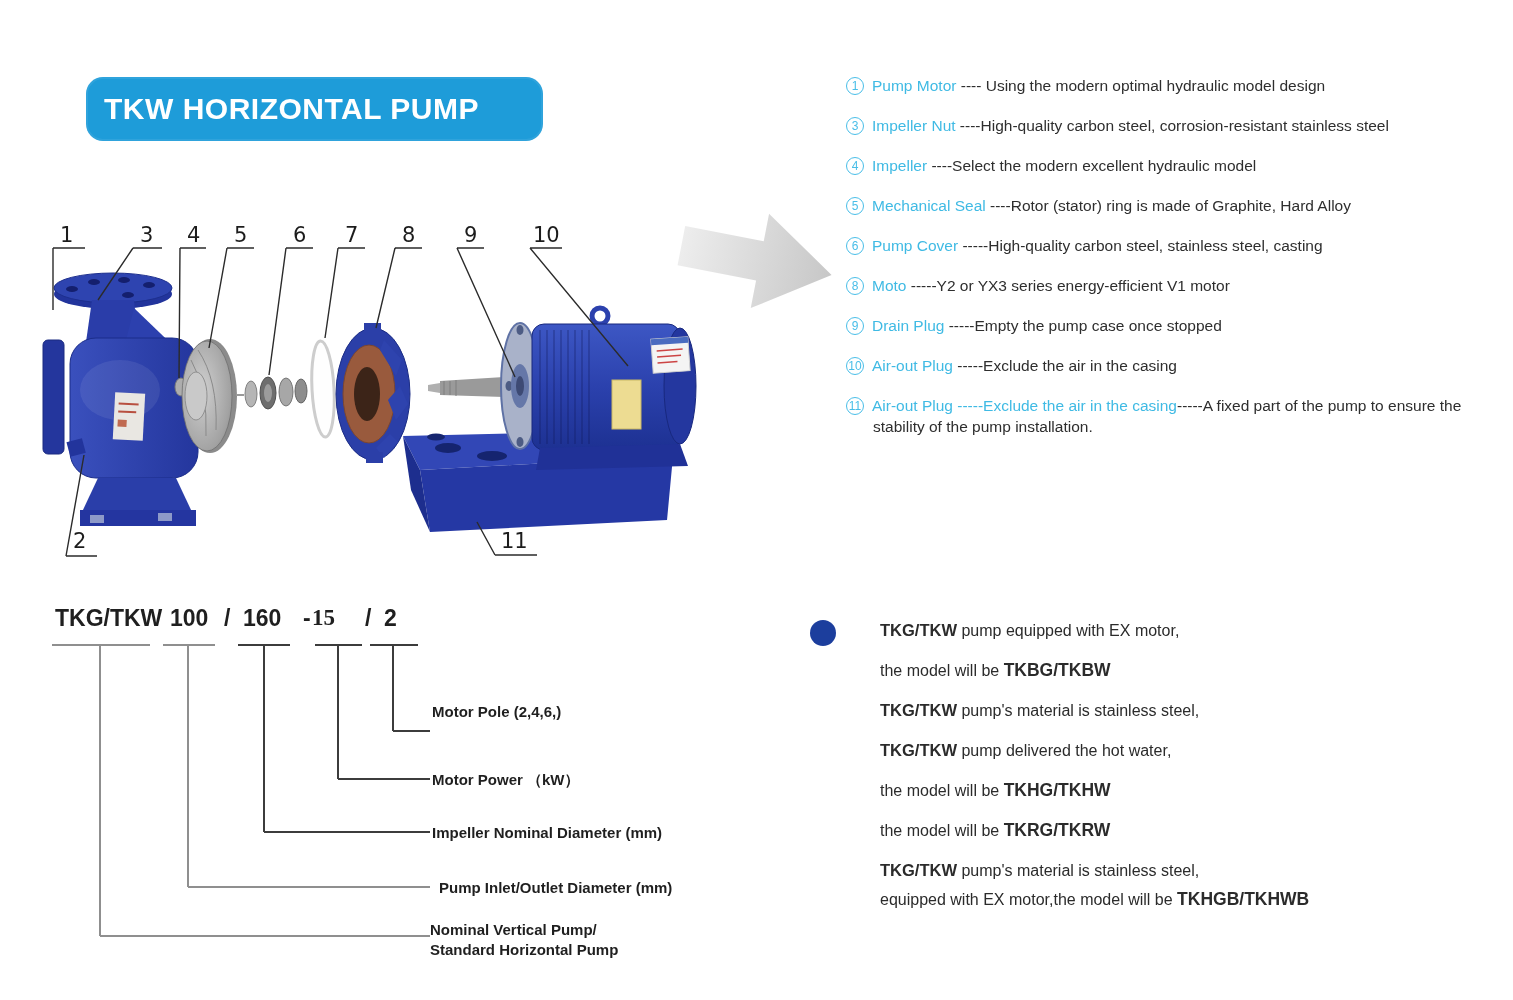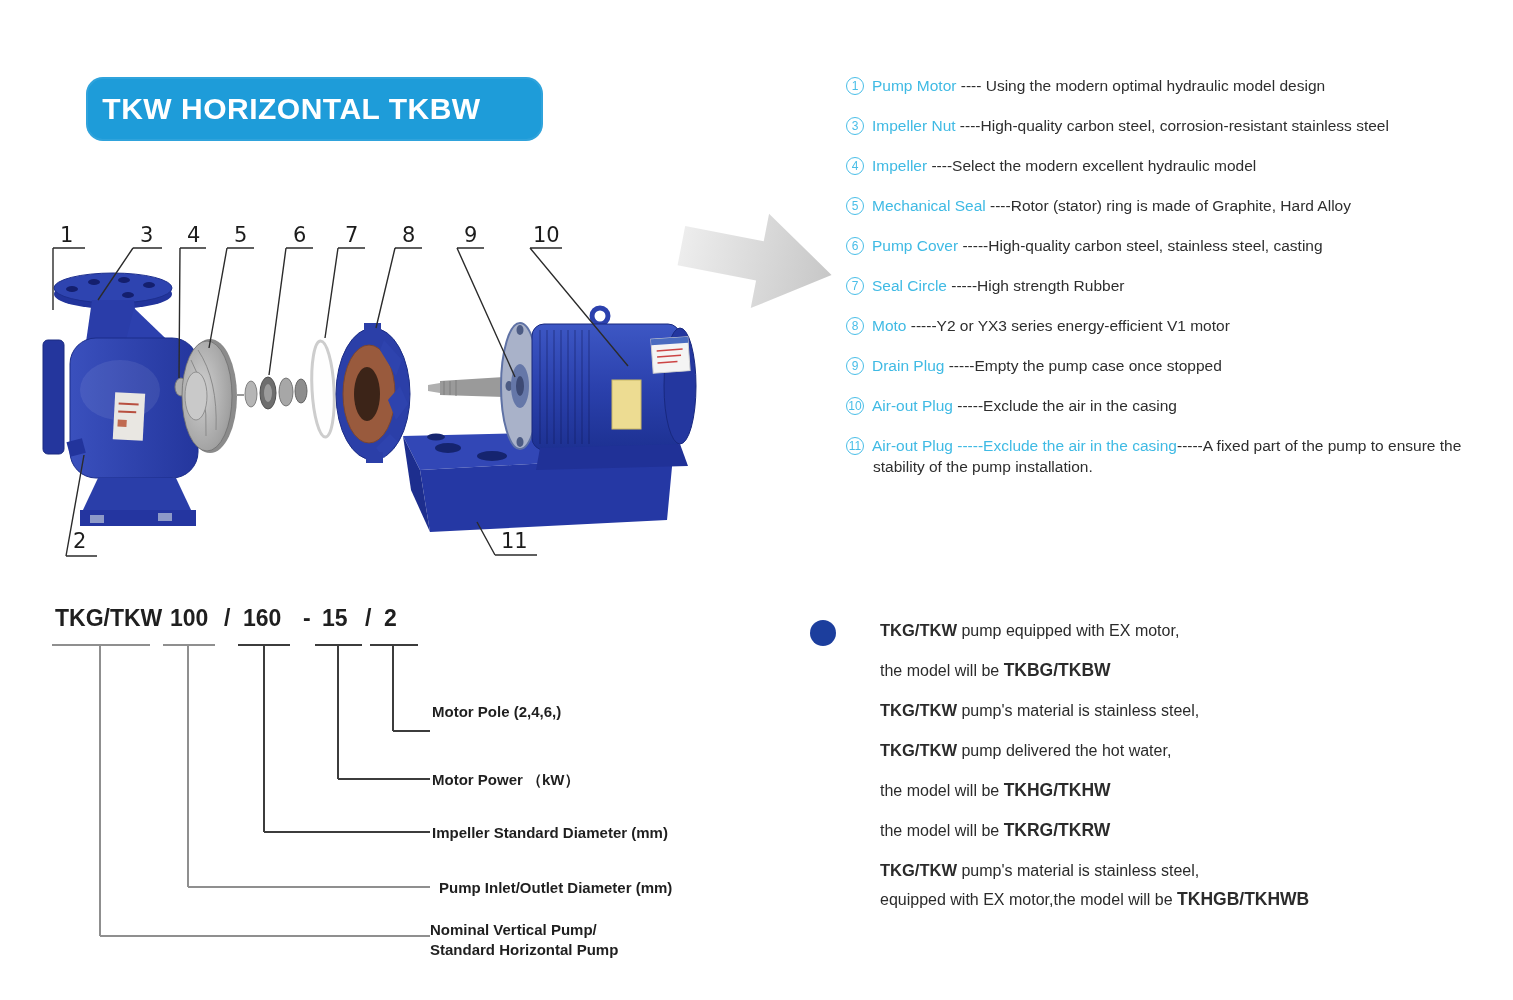--- a/index.html
+++ b/index.html
@@ -42,21 +42,21 @@
   .notes div:nth-of-type(7){margin-bottom:8px;}
   .n-lead{font-weight:700;font-size:16.5px;}
   .n-bold{font-weight:700;font-size:17.5px;}
 </style>
 </head>
 <body>
 
 <div class="page">
 
   <div class="banner">
-    <span class="banner-text">TKW HORIZONTAL TKBW</span>
+    <span class="banner-text">TKW HORIZONTAL PUMP</span>
   </div>
 
   <svg class="diagram" viewBox="0 0 800 390">
     <defs>
       <linearGradient id="arrowG" x1="0" y1="0" x2="1" y2="0">
         <stop offset="0" stop-color="#ededed"></stop>
           <stop offset="1" stop-color="#c7c7c7"></stop>
       </linearGradient>
       <linearGradient id="motorG" x1="0" y1="0" x2="0" y2="1">
         <stop offset="0" stop-color="#3d57c4"></stop>
@@ -203,55 +203,54 @@
 
 
       <div class="part-item"><span class="p-num">3</span><span class="p-name">Impeller Nut</span><span class="p-name"></span><span class="p-dash"> ----</span><span class="p-desc">High-quality carbon steel, corrosion-resistant stainless steel</span></div>
 
       <div class="part-item"><span class="p-num">4</span><span class="p-name">Impeller</span><span class="p-name"></span><span class="p-dash"> ----</span><span class="p-desc">Select the modern excellent hydraulic model</span></div>
 
       <div class="part-item"><span class="p-num">5</span><span class="p-name">Mechanical Seal</span><span class="p-name"></span><span class="p-dash"> ----</span><span class="p-desc">Rotor (stator) ring is made of Graphite, Hard Alloy</span></div>
 
       <div class="part-item"><span class="p-num">6</span><span class="p-name">Pump Cover</span><span class="p-name"></span><span class="p-dash"> -----</span><span class="p-desc">High-quality carbon steel, stainless steel, casting</span></div>
 
-      <div class="part-item"><span class="p-num">7</span><span class="p-name">Seal Circle</span><span class="p-name"></span><span class="p-dash"> -----</span><span class="p-desc">High strength Rubber</span></div>
 
       <div class="part-item"><span class="p-num">8</span><span class="p-name">Moto</span><span class="p-name"></span><span class="p-dash"> -----</span><span class="p-desc">Y2 or YX3 series energy-efficient V1 motor</span></div>
 
       <div class="part-item"><span class="p-num">9</span><span class="p-name">Drain Plug</span><span class="p-name"></span><span class="p-dash"> -----</span><span class="p-desc">Empty the pump case once stopped</span></div>
 
       <div class="part-item"><span class="p-num">10</span><span class="p-name">Air-out Plug</span><span class="p-name"></span><span class="p-dash"> -----</span><span class="p-desc">Exclude the air in the casing</span></div>
 
       <div class="part-item"><span class="p-num">11</span><span class="p-name">Air-out Plug</span><span class="p-name"> -----Exclude the air in the casing</span><span class="p-dash">-----</span><span class="p-desc">A fixed part of the pump to ensure the stability of the pump installation.</span></div>
     </div>
 
   <span class="model-seg" style="left:55px;top:605px;">TKG/TKW</span>
   <span class="model-seg" style="left:170px;top:605px;">100</span>
   <span class="model-seg" style="left:224px;top:605px;">/</span>
   <span class="model-seg" style="left:243px;top:605px;">160</span>
   <span class="model-seg" style="left:303px;top:605px;">-</span>
-  <span class="model-seg" style="left:322px;top:605px;">15</span>
+  <span class="model-seg" style="left:312px;top:605px;font-family:Liberation Serif, serif;">15</span>
   <span class="model-seg" style="left:365px;top:605px;">/</span>
   <span class="model-seg" style="left:384px;top:605px;">2</span>
 
   <svg class="model-lines" viewBox="0 0 660 380">
     <g stroke="#8f8f8f" stroke-width="2" fill="none">
       <path d="M12,45 H110 M60,45 V336 M60,336 H390"></path>
       <path d="M123,45 H175 M148,45 V287 M148,287 H390"></path>
     </g>
     <g stroke="#3c3c3c" stroke-width="2" fill="none">
       <path d="M198,45 H250 M224,45 V232 M224,232 H390"></path>
       <path d="M275,45 H322 M298,45 V179 M298,179 H390"></path>
       <path d="M330,45 H378 M353,45 V131 M353,131 H390"></path>
     </g>
   </svg>
 
   <div class="model-label" style="top:702px;">Motor Pole (2,4,6,)</div>
   <div class="model-label" style="top:770px;">Motor Power （kW）</div>
-  <div class="model-label" style="top:823px;">Impeller Standard Diameter (mm)</div>
+  <div class="model-label" style="top:823px;">Impeller Nominal Diameter (mm)</div>
   <div class="model-label" style="left:431px;top:878px;margin-left:8px;">Pump Inlet/Outlet Diameter (mm)</div>
   <div class="model-label" style="left:430px;top:920px;">
     <div>Nominal Vertical Pump/</div>
     <div>Standard Horizontal Pump</div>
   </div>
 
   <div class="note-bullet"></div>
   <div class="notes">
 
       <div class="note-line"><span class="n-lead">TKG/TKW</span><span> pump equipped with EX motor,</span><span class="n-bold"></span></div>

